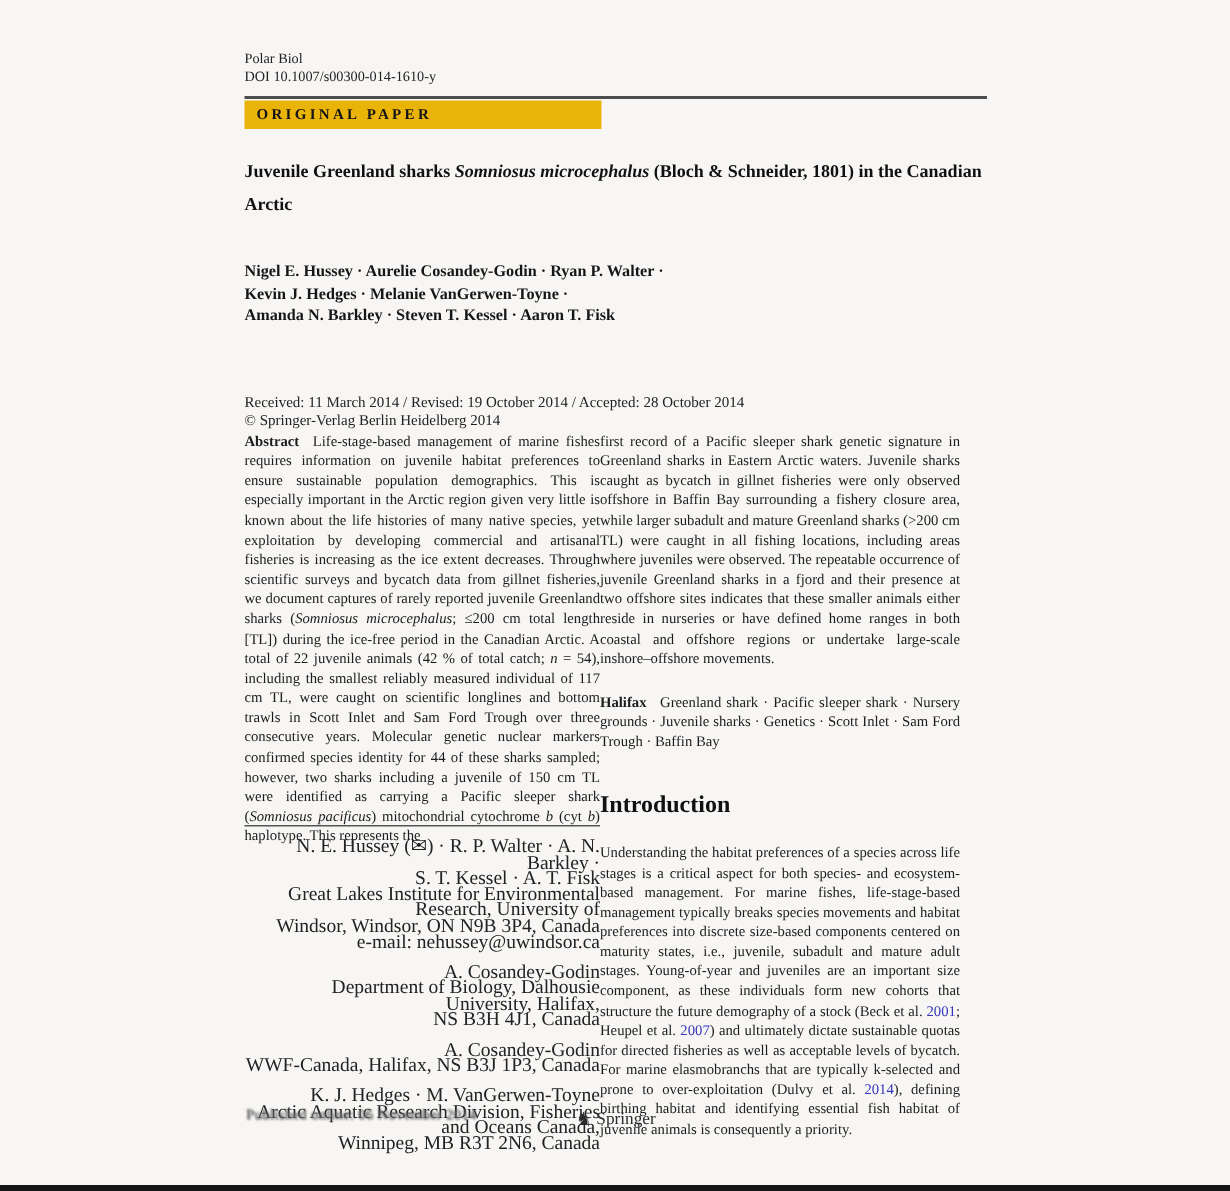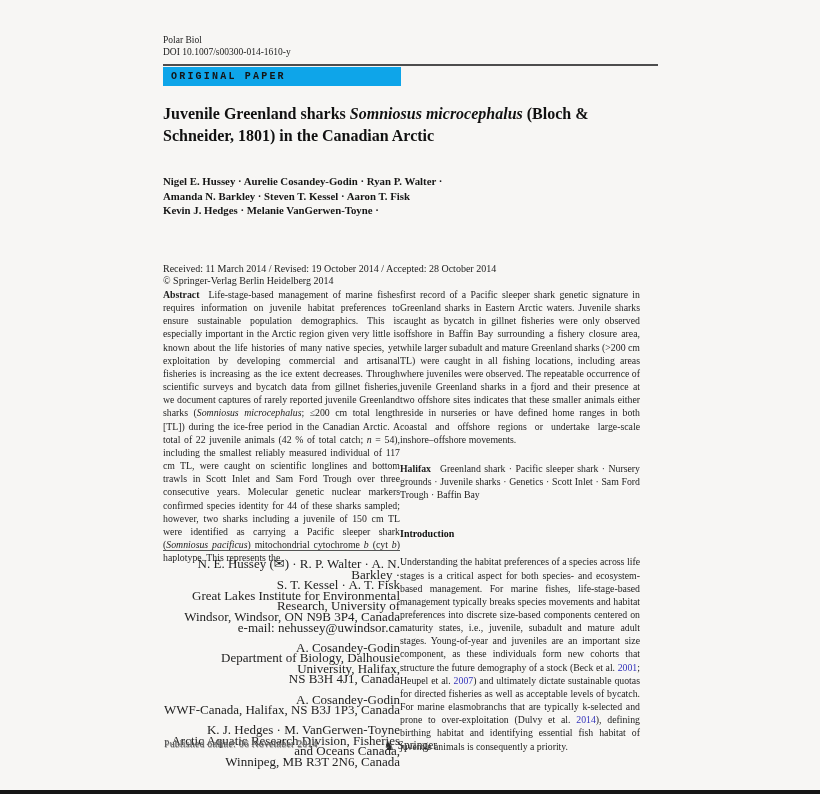--- a/index.html
+++ b/index.html
@@ -11,27 +11,27 @@
     font-family:"Liberation Serif","DejaVu Serif",serif;
     overflow:hidden;
   }
   .it{font-style:italic;}
   .cite{color:#3333bb;}
   
   .journal-ref{position:absolute;left:163px;top:34px;font-size:9.5px;line-height:12px;color:#222;}
   .top-rule{position:absolute;left:163px;top:64px;width:495px;height:2px;background:#4d4d4d;}
   .banner{
     position:absolute;left:163px;top:67px;width:238px;height:19px;
-    background:#0ea5e9;color:#141414;
+    background:#eab308;color:#141414;
     font-size:10px;letter-spacing:2.2px;line-height:19px;
-    padding-left:8px;box-sizing:border-box;font-weight:bold;font-family:Liberation Mono, monospace;
+    padding-left:8px;box-sizing:border-box;font-weight:bold;
   }
   .title{
     position:absolute;left:163px;top:103px;width:500px;
-    font-size:16px;font-weight:bold;line-height:22px;color:#111;
+    font-size:12px;font-weight:bold;line-height:22px;color:#111;
   }
   .authors{
     position:absolute;left:163px;top:162px;width:500px;
     font-size:10.8px;font-weight:bold;line-height:14.5px;color:#161616;margin-top:12px;
   }
   .dates{
     position:absolute;left:163px;top:247px;width:500px;
     font-size:10px;line-height:11.5px;color:#222;margin-top:16px;
   }
   
@@ -40,21 +40,21 @@
     display:flex;
   }
   .col-left{position:relative;width:237px;height:470px;}
   .col-right{width:240px;}
   .body-text{
     font-size:9.8px;line-height:13.15px;text-align:justify;color:#1c1c1c;
   }
   .abstract-label,.keywords-label{font-weight:bold;margin-right:9px;}
   .keywords-block{margin-top:16px;}
   .section-heading{
-    font-weight:bold;font-size:10px;margin-top:27px;color:#111;
+    font-weight:bold;font-size:16px;margin-top:27px;color:#111;
   }
   .intro-para{margin-top:16px;}
   
   .footnote-area{position:absolute;left:0;top:262px;width:237px;}
   .footnote-rule{width:237px;height:1px;background:#555;margin-bottom:8px;}
   .footnote-block{
     font-size:13px;line-height:10.6px;color:#222;
     white-space:pre-line;margin-bottom:9.5px;text-align:right;
   }
   
@@ -87,22 +87,22 @@
   </div>
 
   <div class="top-rule"></div>
 
   <div class="banner">ORIGINAL PAPER</div>
 
   <h1 class="title" style="margin:0"><span>Juvenile Greenland sharks </span><span class="it">Somniosus microcephalus</span><span> (Bloch &amp; Schneider, 1801) in the Canadian Arctic</span></h1>
 
   <div class="authors">
     <div>Nigel E. Hussey · Aurelie Cosandey-Godin · Ryan P. Walter ·</div>
+    <div>Kevin J. Hedges · Melanie VanGerwen-Toyne ·</div>
     <div>Amanda N. Barkley · Steven T. Kessel · Aaron T. Fisk</div>
-    <div>Kevin J. Hedges · Melanie VanGerwen-Toyne ·</div>
   </div>
 
   <div class="dates">
     <div>Received: 11 March 2014 / Revised: 19 October 2014 / Accepted: 28 October 2014</div>
     <div>© Springer-Verlag Berlin Heidelberg 2014</div>
   </div>
 
   <div class="columns">
 
     <div class="col-left">

